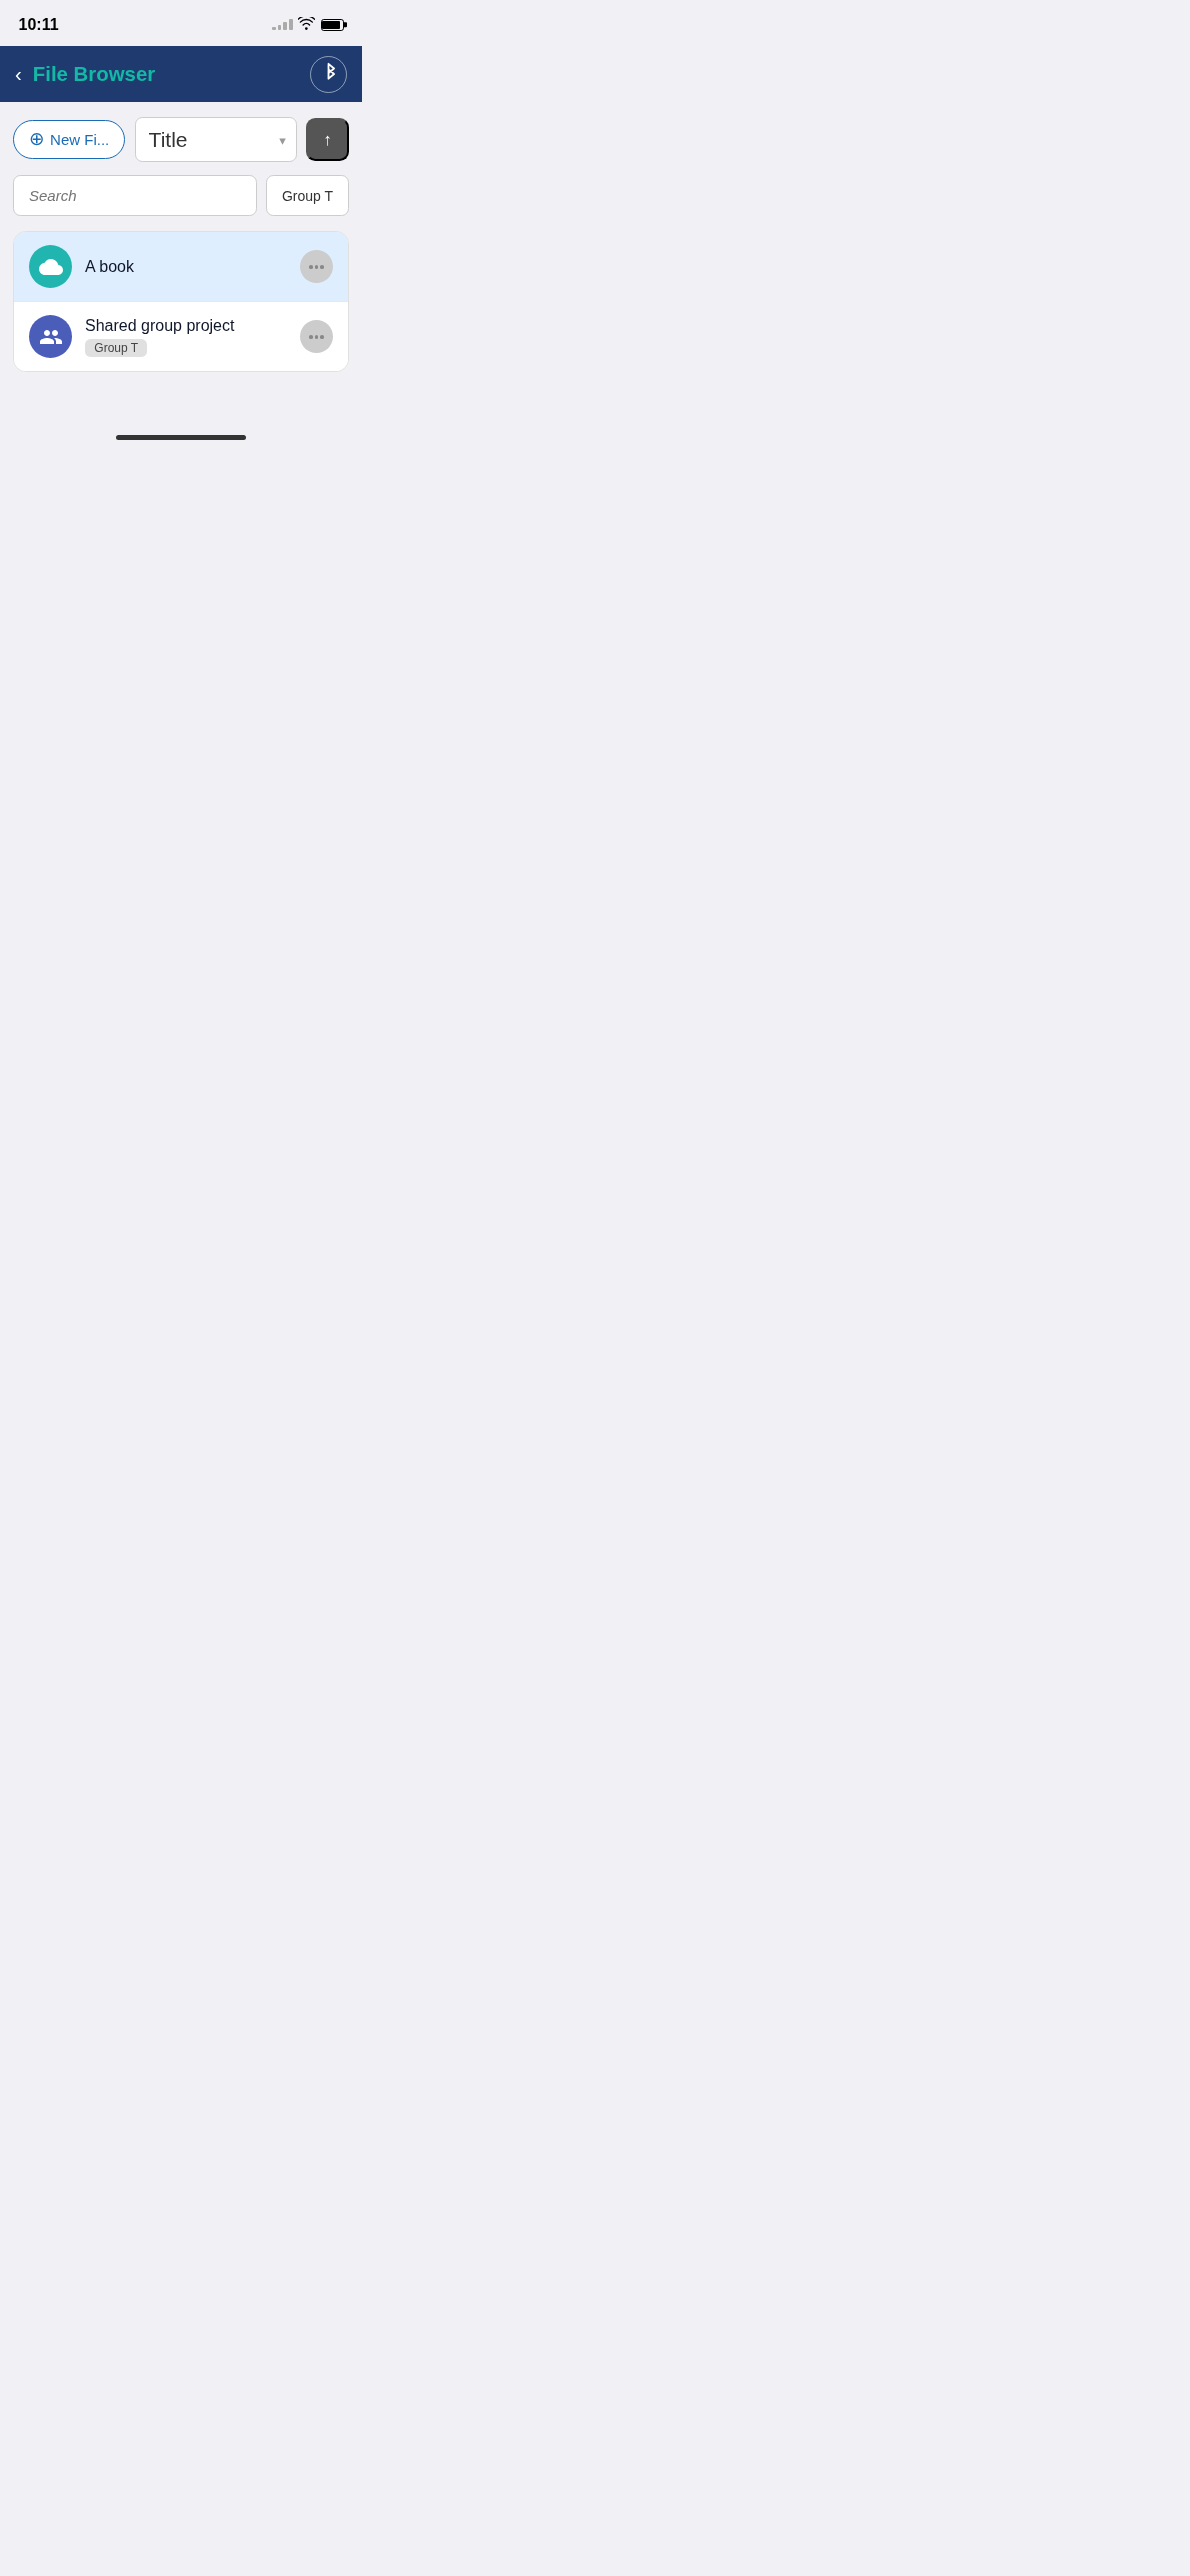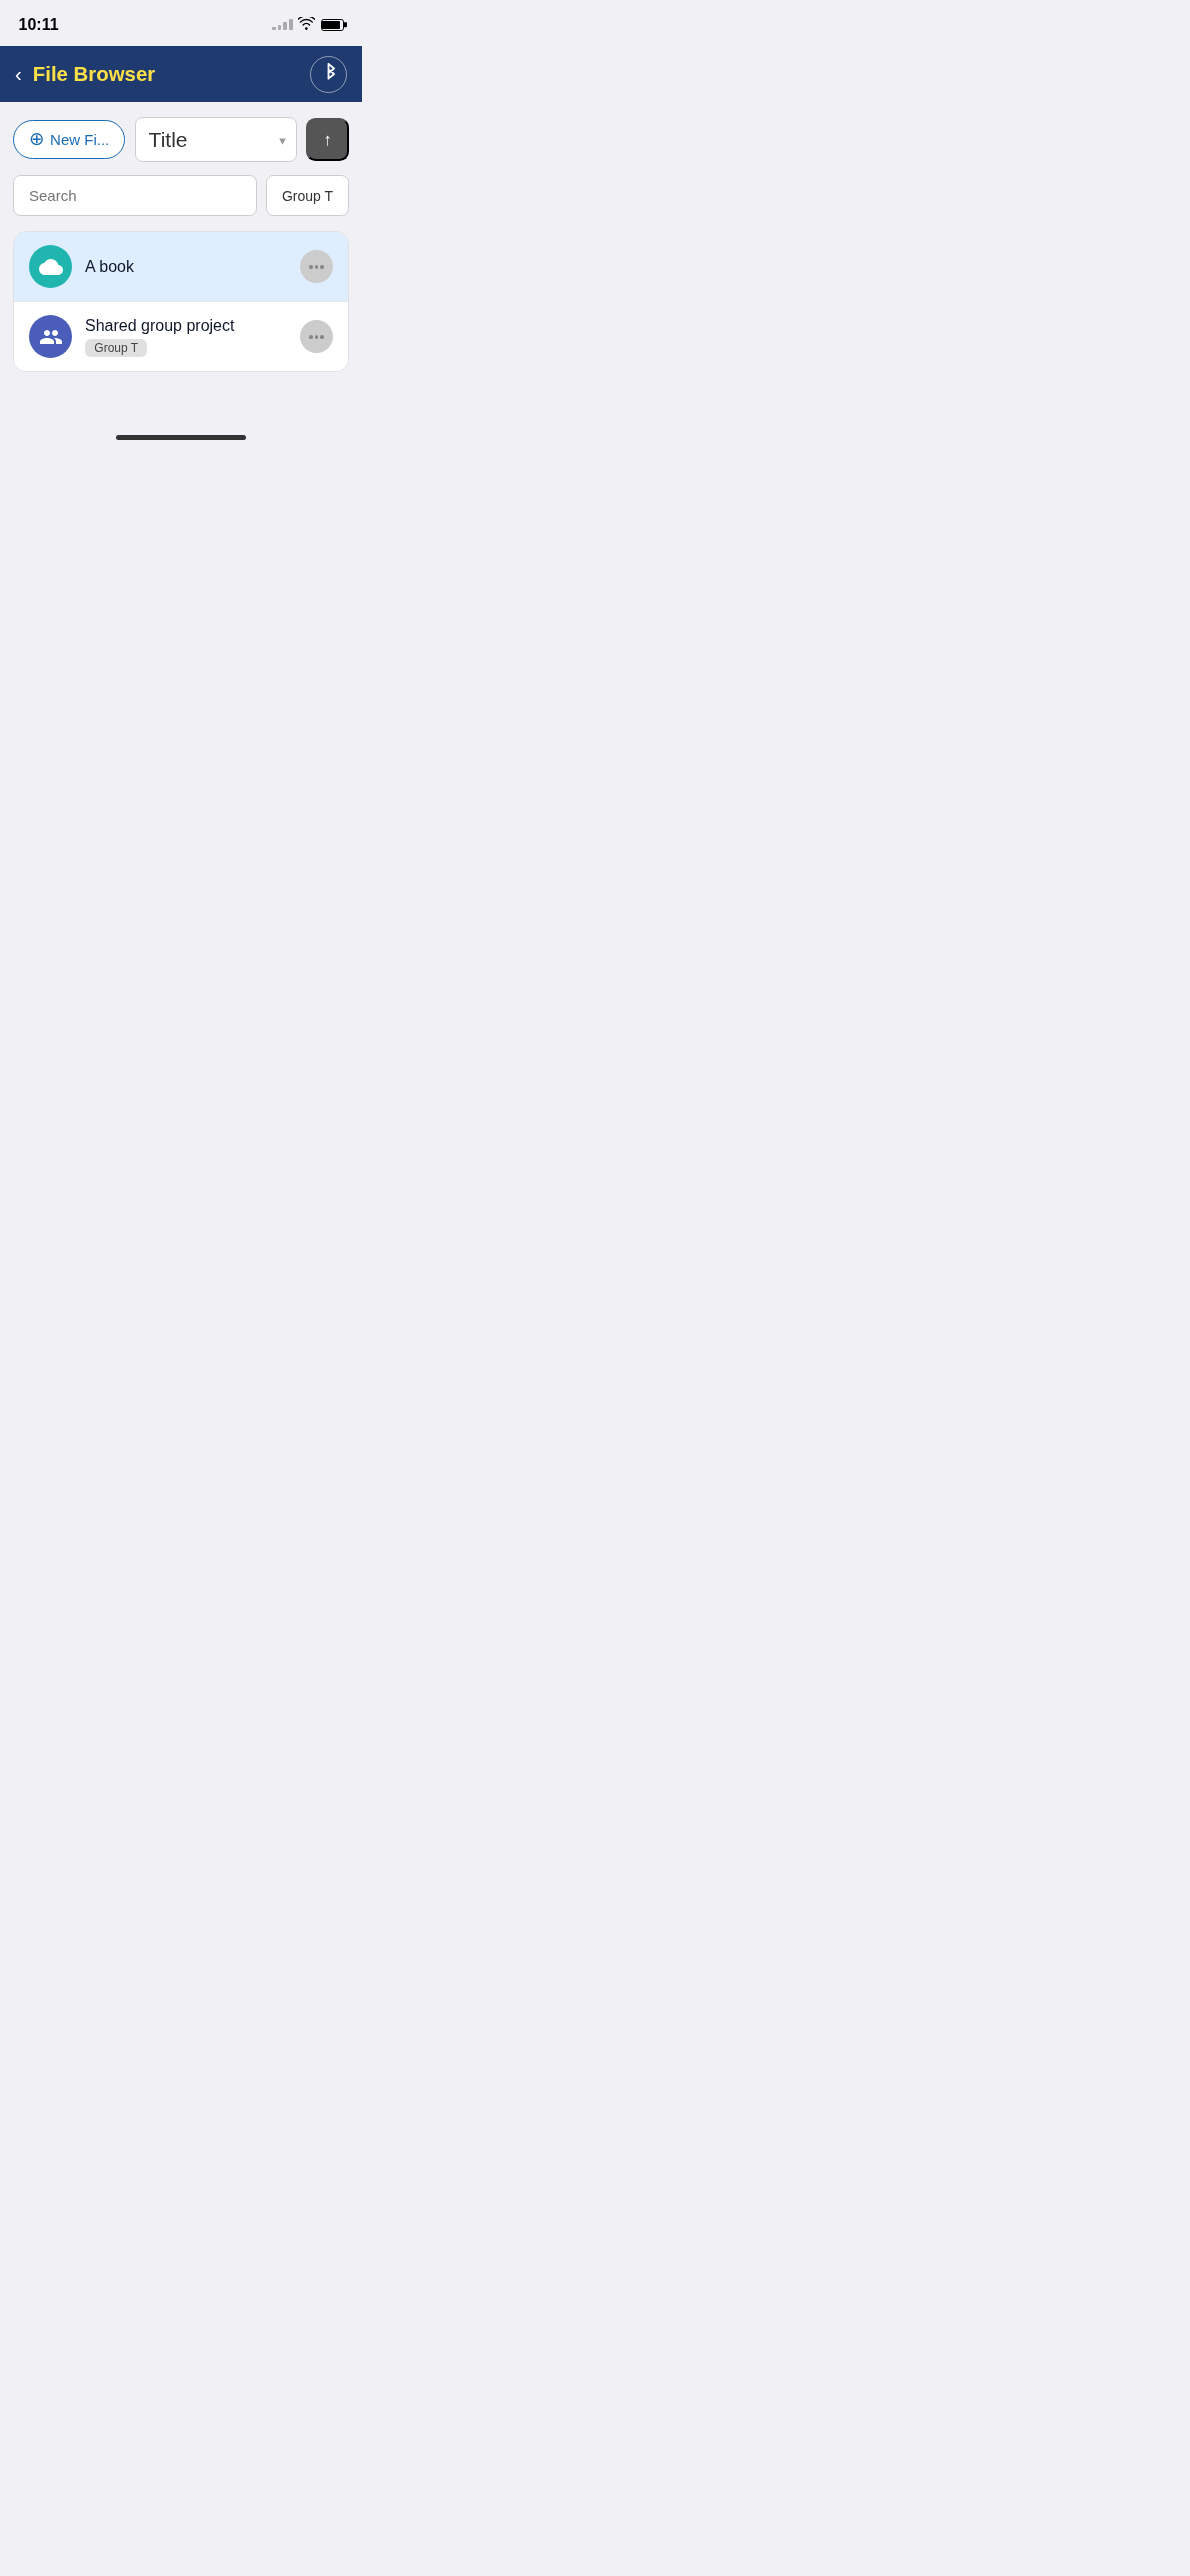--- a/index.html
+++ b/index.html
@@ -95,21 +95,21 @@
       align-items: center;
       gap: 11px;
     }
     .back-arrow {
       color: #fff;
       font-size: 20.4px;
       font-weight: 300;
       cursor: pointer;
     }
     .header-title {
-      color: #fde047;
+      color: #14b8a6;
       font-size: 20.4px;
       font-weight: 700;
     }
     .bluetooth-btn {
       width: 37px;
       height: 37px;
       border-radius: 50%;
       border: 1.9px solid rgba(255,255,255,0.5);
       background: transparent;
       display: flex;
@@ -203,20 +203,21 @@
     }
     .search-input {
       flex: 1;
       padding: 11px 15px;
       border: 1.4px solid #ccc;
       border-radius: 7.4px;
       background: #fff;
       font-size: 15px;
       color: #c2410c;
       outline: none;
+      font-style: italic;
     }
     .group-btn {
       padding: 9.3px 15px;
       border: 1.4px solid #ccc;
       border-radius: 7.4px;
       background: #fff;
       font-size: 14px;
       font-weight: 500;
       color: #333;
       cursor: pointer;

